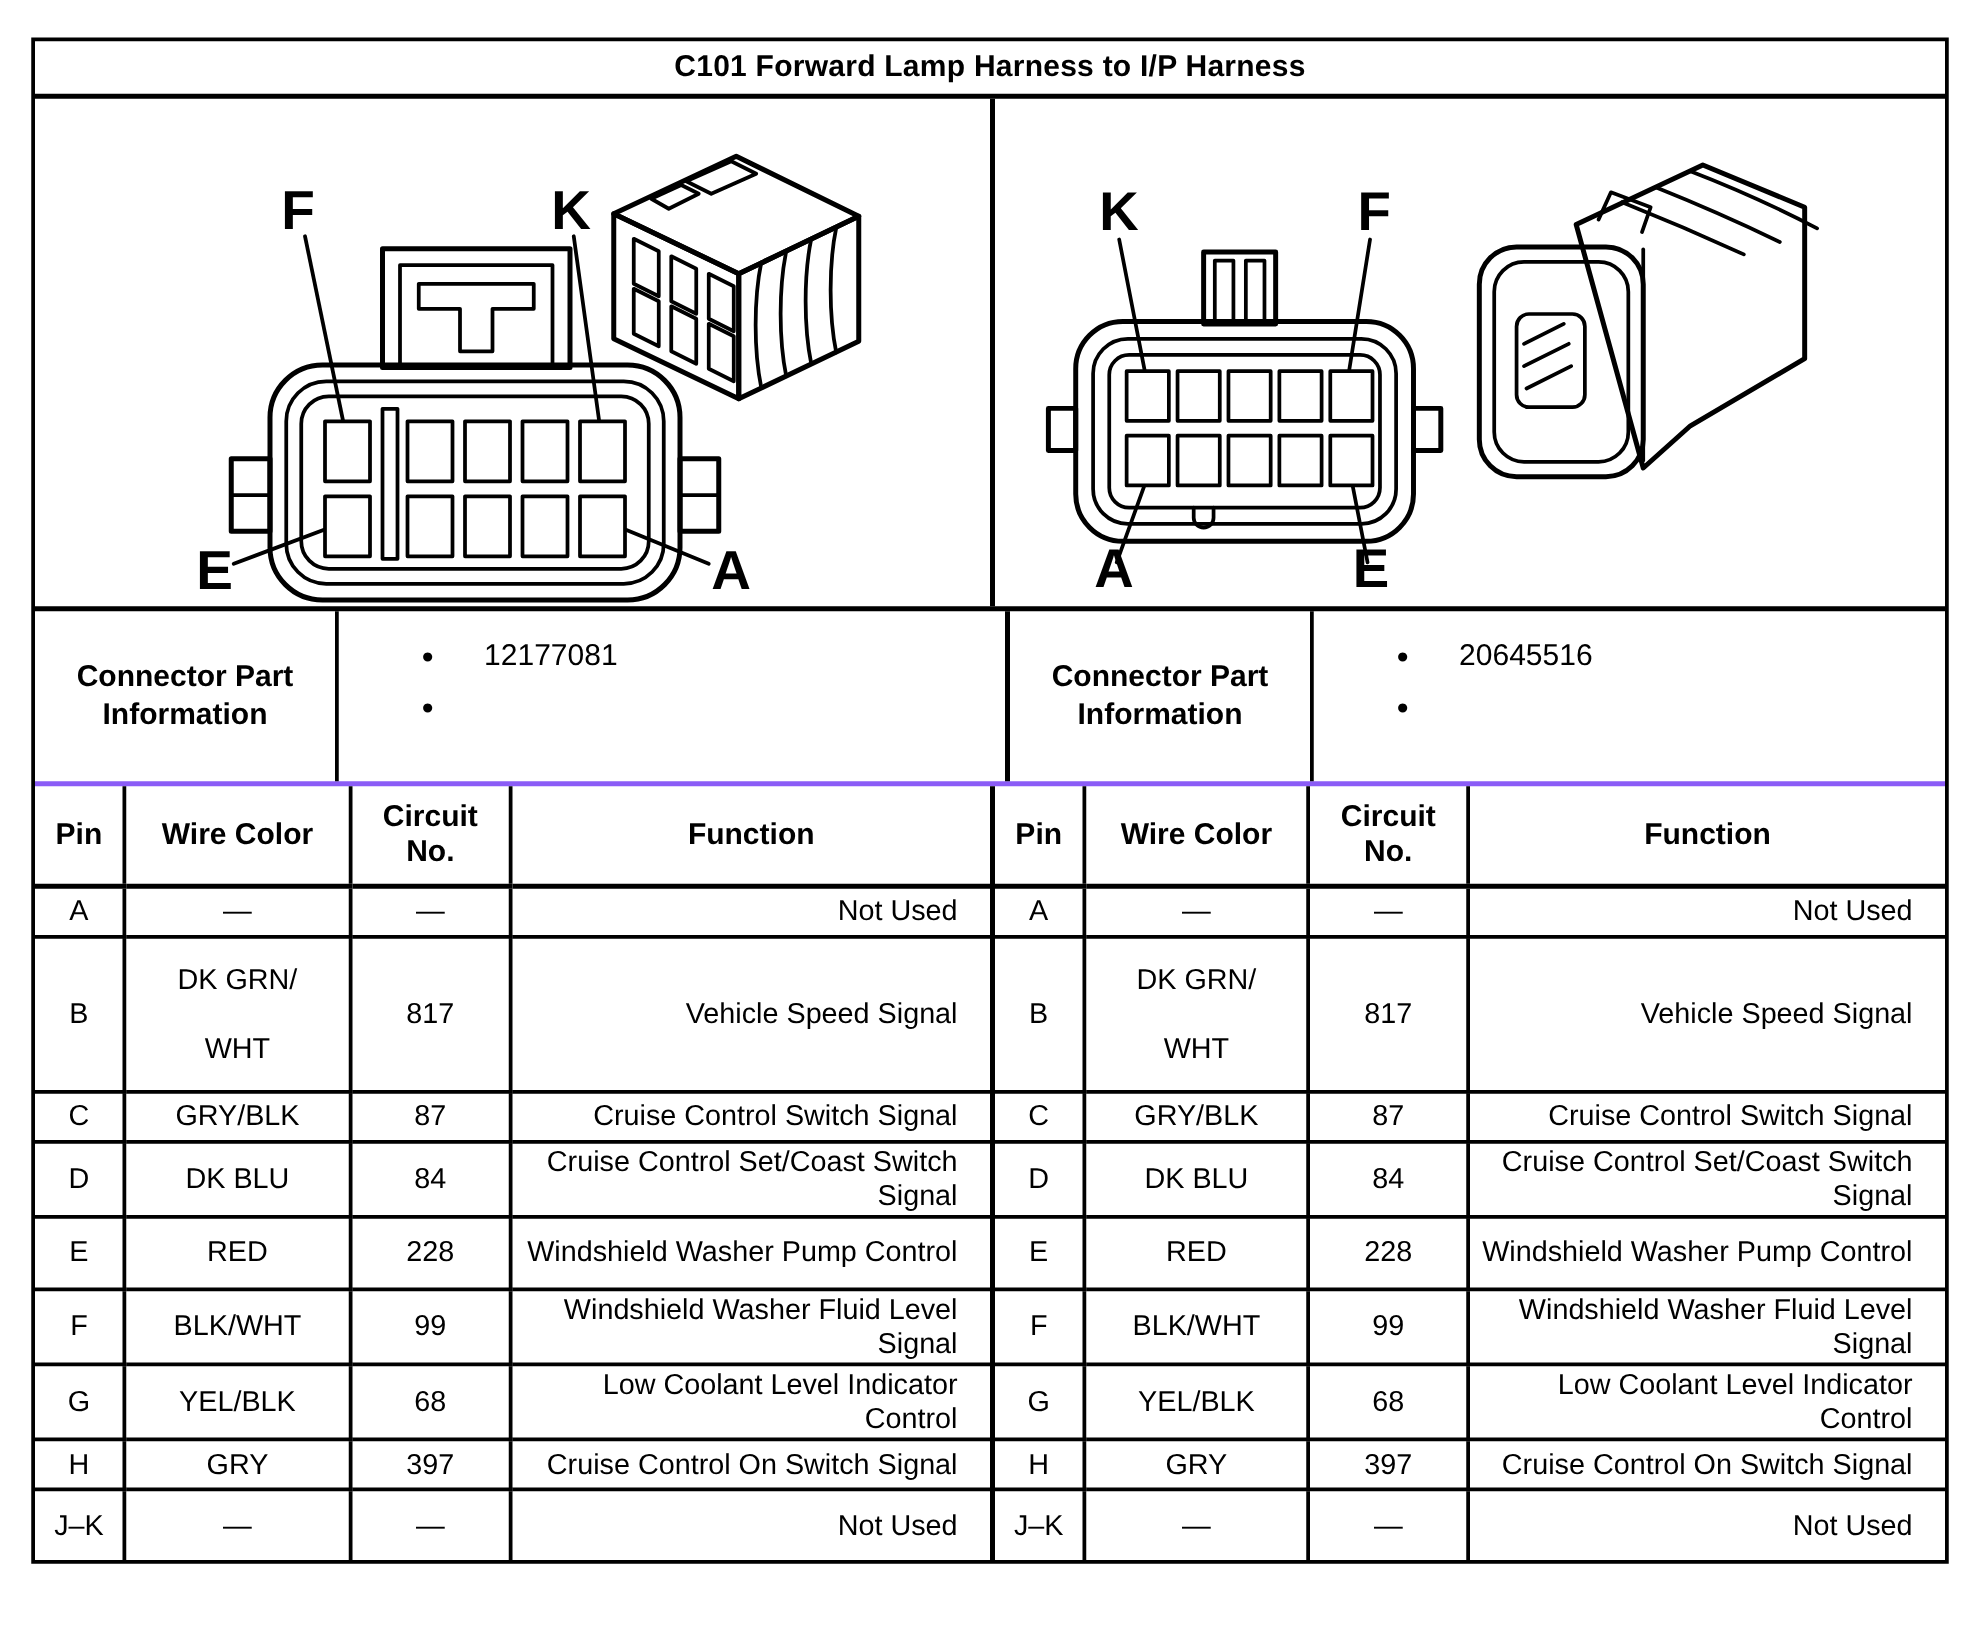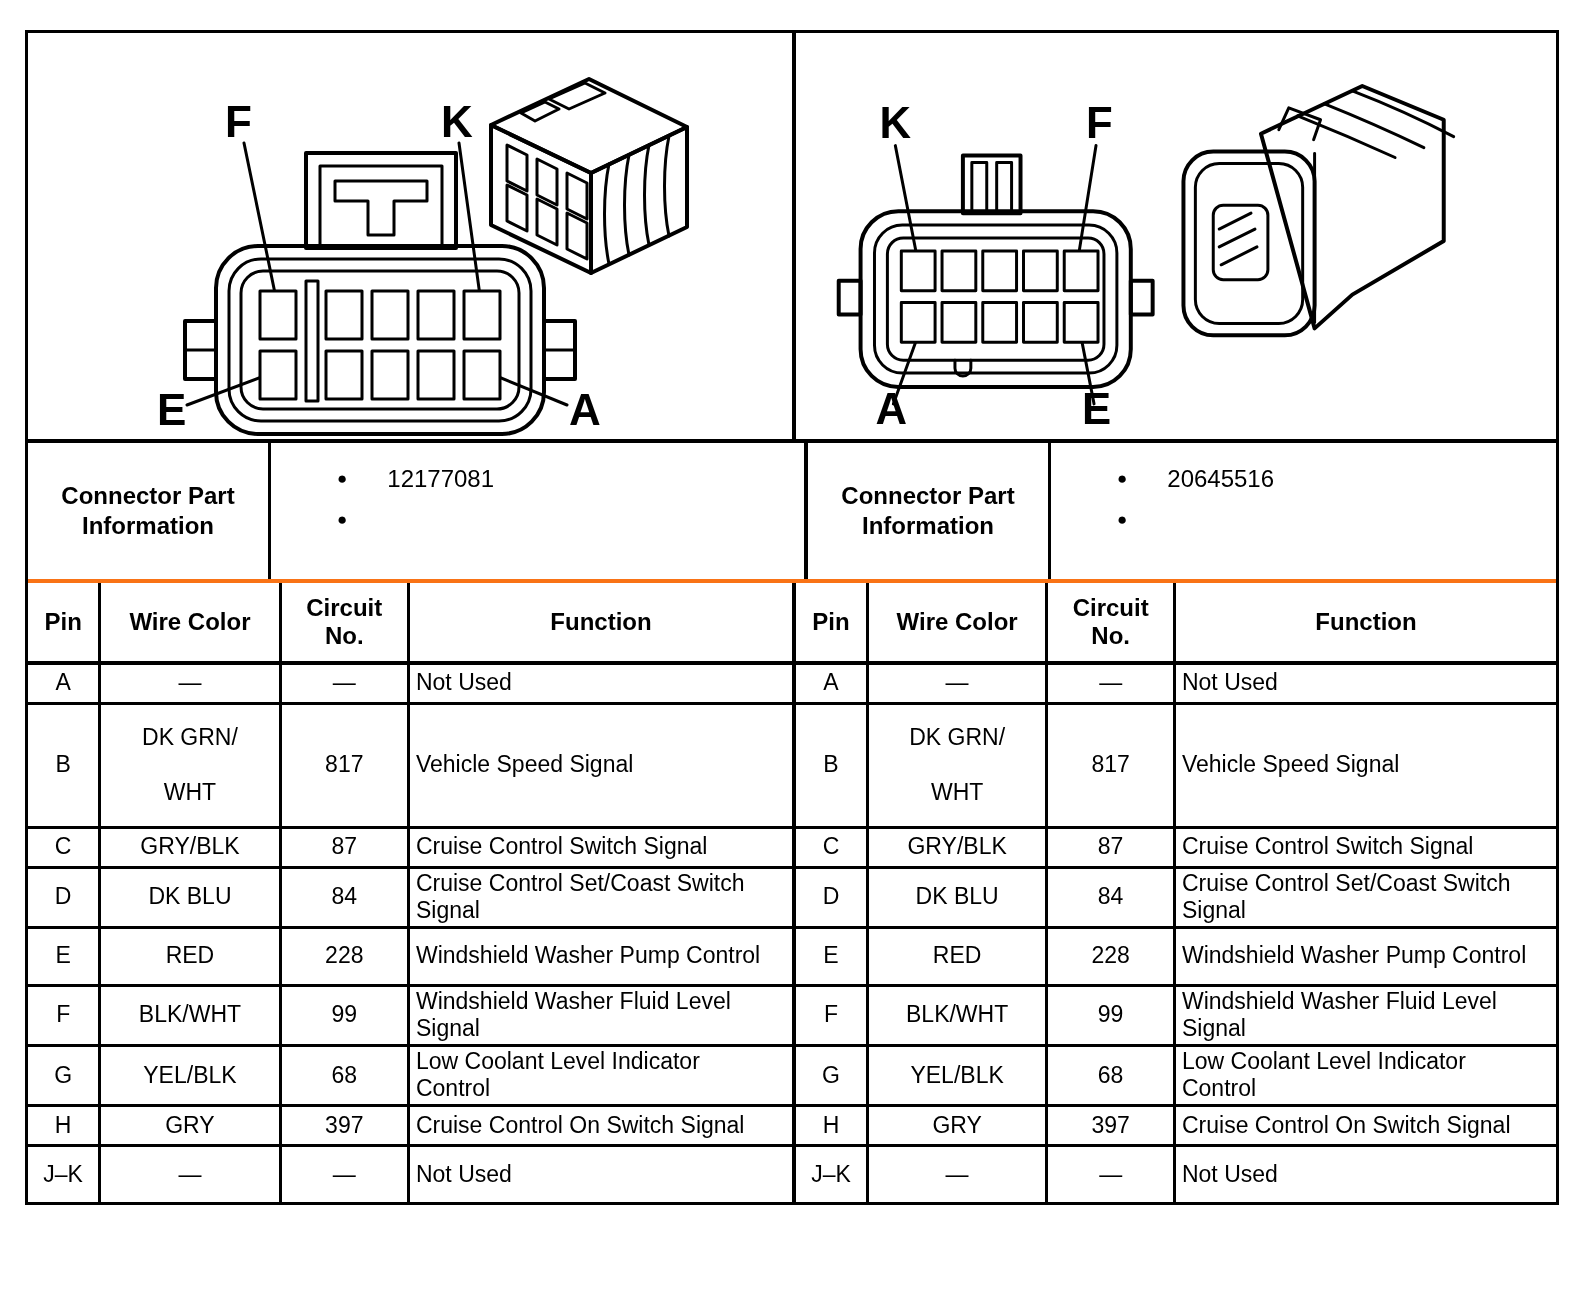--- a/index.html
+++ b/index.html
@@ -32,49 +32,50 @@
   .pi-half.right{border-left:4px solid #000;}
   .pi-label{
     border-right:3px solid #000;display:flex;align-items:center;justify-content:center;
     text-align:center;font-weight:bold;font-size:24px;line-height:1.25;padding:6px 18px;
   }
   .pi-items{padding:20px 10px 10px 66px;font-size:24px;line-height:1.3;}
   .bullet-line{display:flex;gap:40px;margin-bottom:10px;}
   .bullet-line .dot{font-size:17px;line-height:31px;flex:0 0 auto;}
   .bullet-line .txt{max-width:430px;}
   
-  .tables{display:grid;grid-template-columns:1fr 1fr;border-top:4px solid #f97316;}
+  .tables{display:grid;grid-template-columns:1fr 1fr;border-top:4px solid #8b5cf6;}
   .tbl-wrap.right{border-left:4px solid #000;}
   table{border-collapse:collapse;width:100%;font-size:23px;table-layout:fixed;border-style:hidden;}
   th,td{border:3px solid #000;padding:1px 4px;overflow:hidden;}
   thead th{height:76px;font-size:24px;font-weight:bold;text-align:center;vertical-align:middle;border-bottom:4px solid #000;white-space:pre-line;line-height:1.15;}
   td{vertical-align:middle;line-height:1.2;}
   td.c-pin{text-align:center;}
   td.c-wire{text-align:center;white-space:pre-line;}
   td.c-circuit{text-align:center;}
-  td.c-func{text-align:left;padding-left:6px;padding-right:26px;}
+  td.c-func{text-align:right;padding-left:6px;padding-right:26px;}
   tbody tr:nth-child(1){height:40px;}
   tbody tr:nth-child(2){height:124px;}
   tbody tr:nth-child(3){height:40px;}
   tbody tr:nth-child(4){height:58px;}
   tbody tr:nth-child(5){height:58px;}
   tbody tr:nth-child(6){height:58px;}
   tbody tr:nth-child(7){height:58px;}
   tbody tr:nth-child(8){height:40px;}
   tbody tr:nth-child(9){height:56px;}
   col.w-pin{width:9.4%;}
   col.w-wire{width:23.6%;}
   col.w-circuit{width:16.8%;}
   col.w-func{width:50.2%;}
 </style>
 </head>
 <body>
 
 <div class="frame">
 
+  <div class="title">C101 Forward Lamp Harness to I/P Harness</div>
 
   <div class="diagrams">
 
     <div class="diagram-cell">
       <svg viewBox="0 0 762 406" preserveAspectRatio="xMidYMid meet">
         <g class="lineart">
 
           <rect x="277" y="120" width="150" height="95"></rect>
           <rect x="291" y="133" width="122" height="82" stroke-width="3"></rect>
           <path d="M306 148 h92 v20 h-33 v34 h-26 v-34 h-33 z" stroke-width="3"></path>

